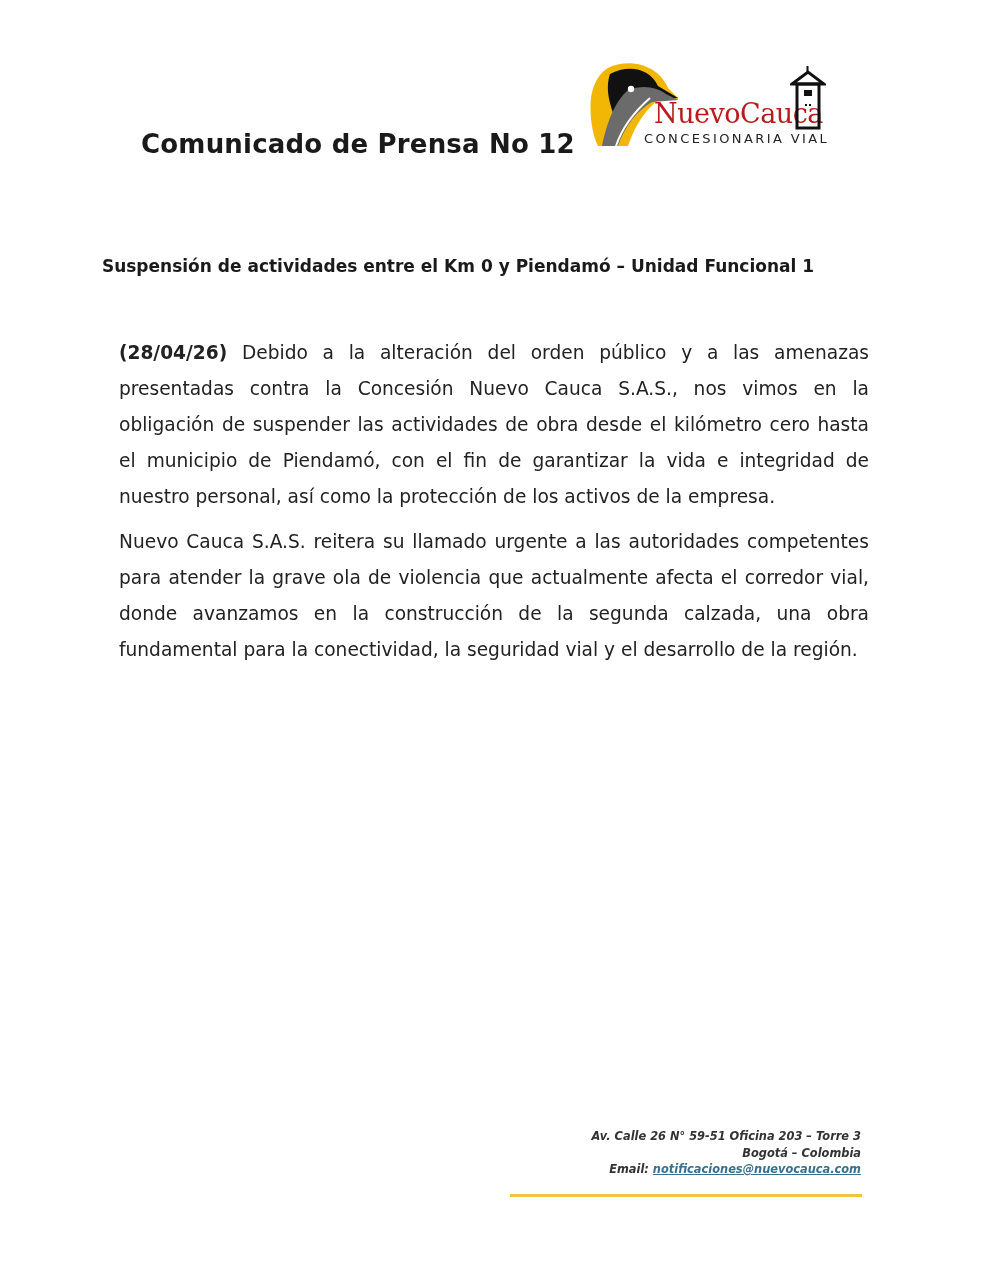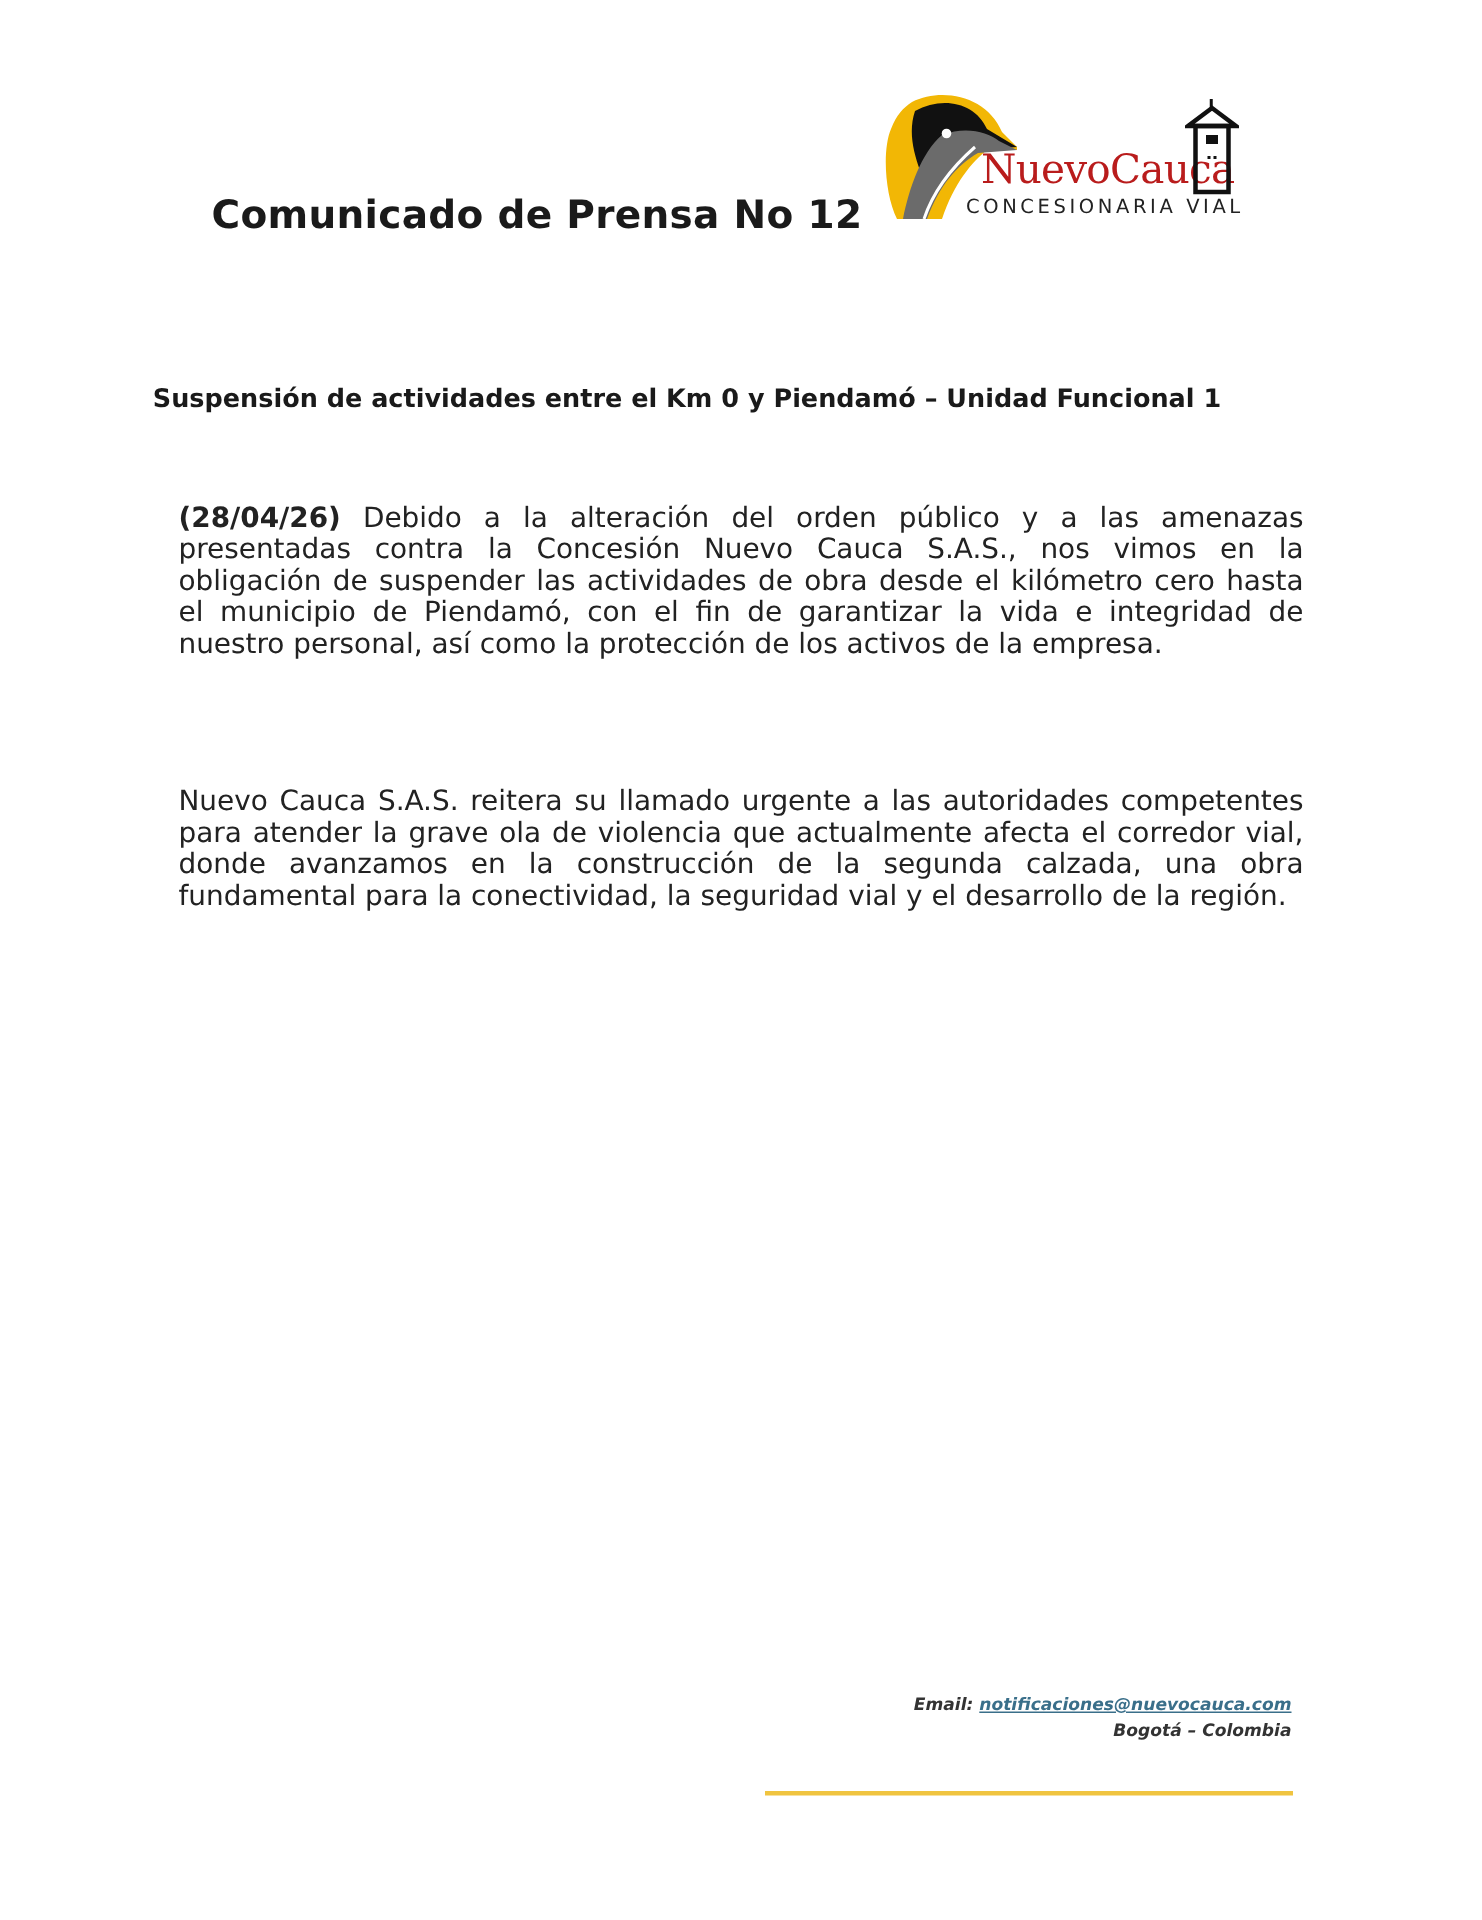--- a/index.html
+++ b/index.html
@@ -11,21 +11,21 @@
 
     .logo { position: absolute; left: 588px; top: 60px; width: 240px; height: 92px; }
     .logo-word { position: absolute; left: 66px; top: 38px; font-family: "DejaVu Serif", "Liberation Serif", serif;
                  font-size: 27px; color: #b91c1c; letter-spacing: -0.5px; white-space: nowrap; }
     .logo-sub { position: absolute; left: 56px; top: 71px; font-size: 13px; letter-spacing: 2.4px;
                 color: #222; white-space: nowrap; font-family: "DejaVu Sans", sans-serif; }
 
     .subtitle { position: absolute; left: 0; width: 916px; top: 256px; text-align: center;
                 font-size: 17px; font-weight: bold; color: #1a1a1a; margin: 0; }
 
-    .para { position: absolute; left: 119px; width: 750px; font-size: 18.6px; line-height: 21px;
+    .para { position: absolute; left: 119px; width: 750px; font-size: 18.6px; line-height: 36px;
             text-align: justify; color: #222; margin: 0; }
     .para .date { font-weight: bold; }
     .p1 { top: 335px; }
     .p2 { top: 524px; }
 
     .footer { position: absolute; left: 500px; width: 361px; top: 1128px; text-align: right;
               font-size: 11.4px; font-style: italic; font-weight: bold; line-height: 16.5px; color: #333; }
     .footer .email-link { color: #3a6f8a; text-decoration: underline; }
     .footer-line { position: absolute; left: 510px; top: 1194px; width: 352px; height: 3px; background: #f0c440; }
   </style>
@@ -54,16 +54,17 @@
   </svg>
 </div>
 
 <h2 class="subtitle">Suspensión de actividades entre el Km 0 y Piendamó – Unidad Funcional 1</h2>
 
 <p class="para p1"><span class="date">(28/04/26)</span><span> Debido a la alteración del orden público y a las amenazas presentadas contra la Concesión Nuevo Cauca S.A.S., nos vimos en la obligación de suspender las actividades de obra desde el kilómetro cero hasta el municipio de Piendamó, con el fin de garantizar la vida e integridad de nuestro personal, así como la protección de los activos de la empresa.</span></p>
 
 <p class="para p2">Nuevo Cauca S.A.S. reitera su llamado urgente a las autoridades competentes para atender la grave ola de violencia que actualmente afecta el corredor vial, donde avanzamos en la construcción de la segunda calzada, una obra fundamental para la conectividad, la seguridad vial y el desarrollo de la región.</p>
 
 <div class="footer">
+  <div>Av. Calle 26 N° 59-51 Oficina 203 – Torre 3</div>
+  <div>Bogotá – Colombia</div>
   <div><span>Email: </span><a class="email-link">notificaciones@nuevocauca.com</a></div>
-  <div>Bogotá – Colombia</div>
 </div>
 <div class="footer-line"></div>
 
 </body></html>

